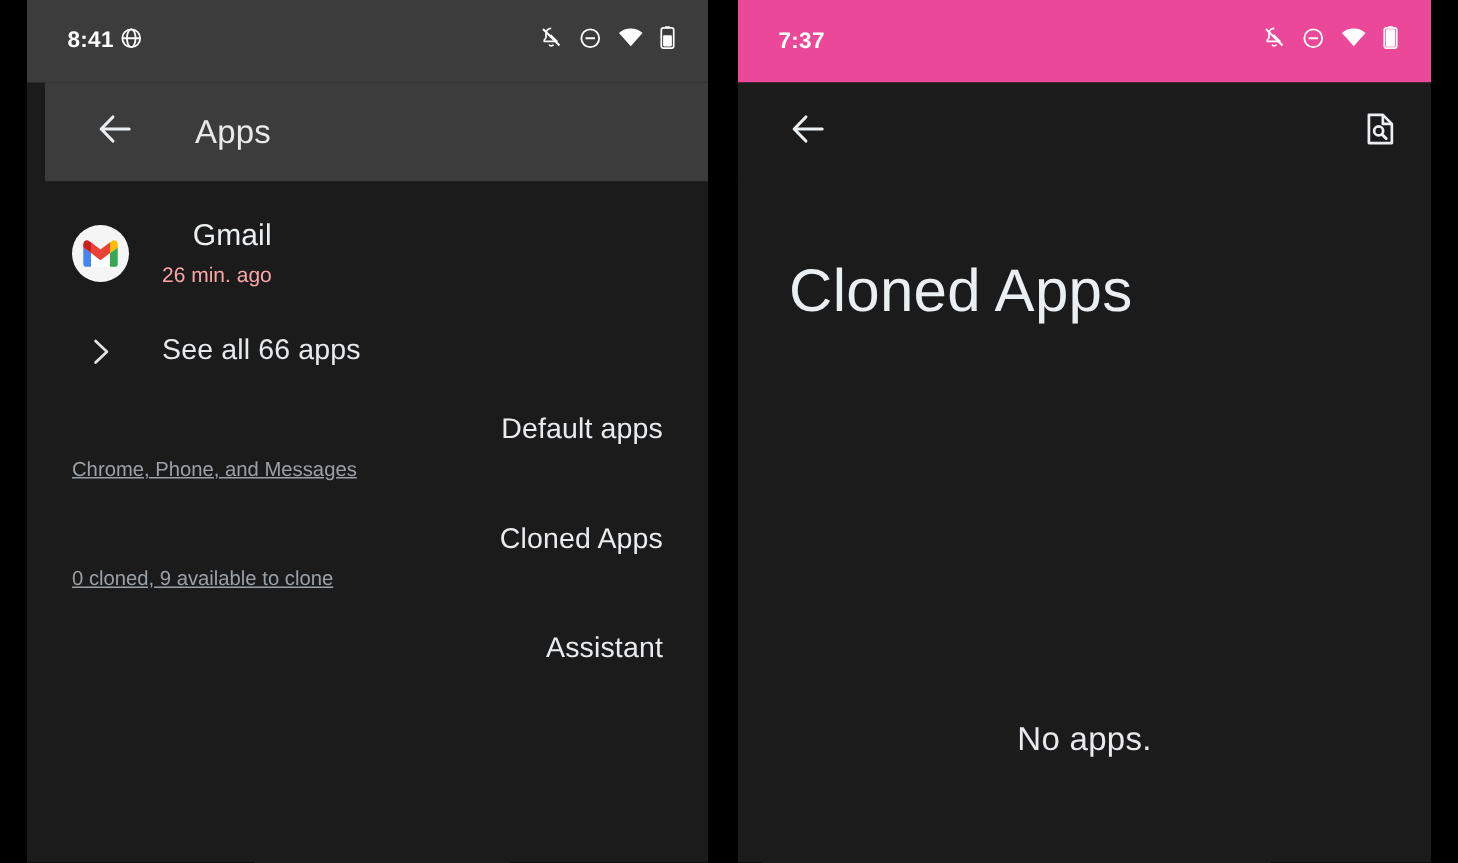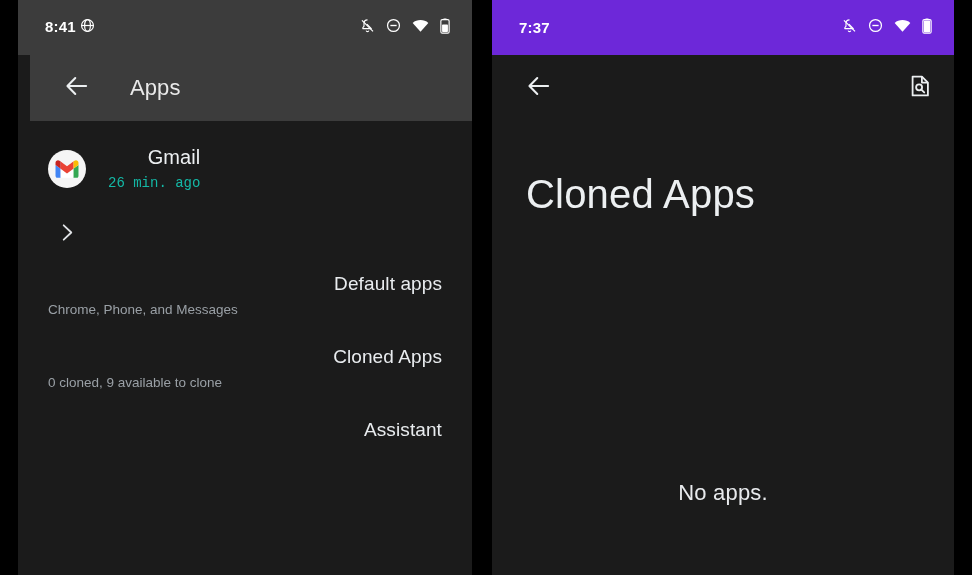--- a/index.html
+++ b/index.html
@@ -35,21 +35,21 @@
   
   .statusbar {
     height: 55px;
     display: flex;
     align-items: center;
     justify-content: space-between;
     padding: 0 22px 0 27px;
     box-sizing: border-box;
   }
   .statusbar.shaded { background: #3c3c3c; }
-  .statusbar.plain  { background: #6d28d9; }
+  .statusbar.plain  { background: #ec4899; }
 
   .status-left {
     display: flex;
     align-items: flex-start;
     gap: 4px;
   }
   .status-clock {
     color: #ffffff;
     font-size: 15px;
     font-weight: bold;
@@ -103,25 +103,24 @@
     flex: 0 0 auto;
   }
   .app-texts { margin-left: 22px; }
   .app-name {
     color: #eceff1;
     font-size: 20px;
     line-height: 24px;
     letter-spacing: 0.1px;
   }
   .app-sub {
-    color: #14b8a6;
+    color: #fca5a5;
     font-size: 14px;
     line-height: 20px;
     margin-top: 4px;
-    font-family: Liberation Mono, monospace;
   }
 
   .row-seeall {
     display: flex;
     align-items: center;
     padding: 16px 30px 16px 30px;
   }
   .chev-wrap {
     width: 38px;
     display: flex;
@@ -152,20 +151,21 @@
     font-size: 19px;
     line-height: 24px;
     letter-spacing: 0.1px;
     text-align: right;
   }
   .li-sub {
     color: #9aa0a6;
     font-size: 13.5px;
     line-height: 19px;
     margin-top: 4px;
+    text-decoration: underline;
   }
   .list-item.clipped { padding-bottom: 0; }
 
   
   .big-title {
     color: #eceff1;
     font-size: 40px;
     font-weight: normal;
     padding: 50px 34px 0 34px;
     letter-spacing: 0.2px;
@@ -259,20 +259,21 @@
           <div class="app-sub">26 min. ago</div>
         </span>
       </div>
 
       <div class="row-seeall">
         <span class="chev-wrap">
           <svg width="17" height="19" viewBox="0 0 16 20">
             <polyline points="4,2.4 12,10 4,17.6" fill="none" stroke="#e0e3e6" stroke-width="1.9" stroke-linecap="round" stroke-linejoin="round"></polyline>
           </svg>
         </span>
+        <span class="seeall-label">See all 66 apps</span>
       </div>
 
 
       <div class="list-item">
         <div class="li-title">Default apps</div>
         <div class="li-sub">Chrome, Phone, and Messages</div>
       </div>
 
       <div class="list-item">
         <div class="li-title">Cloned Apps</div>

